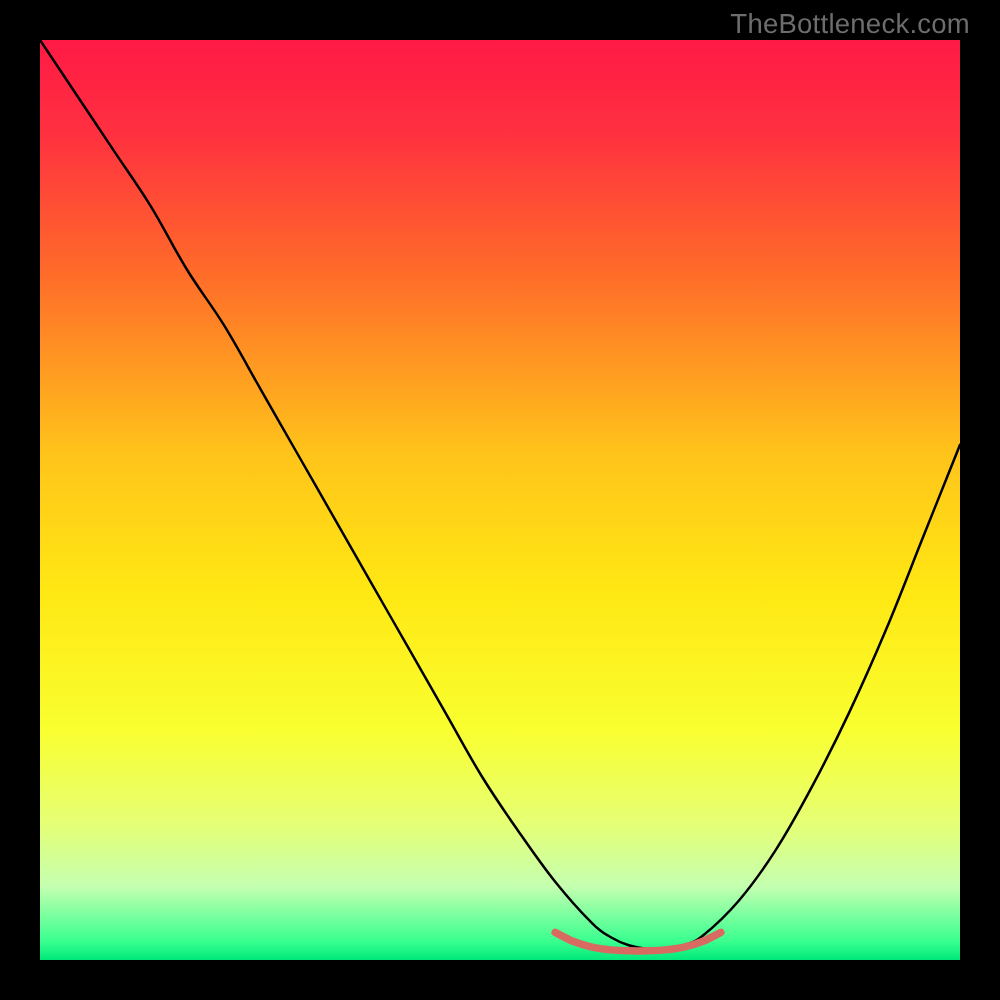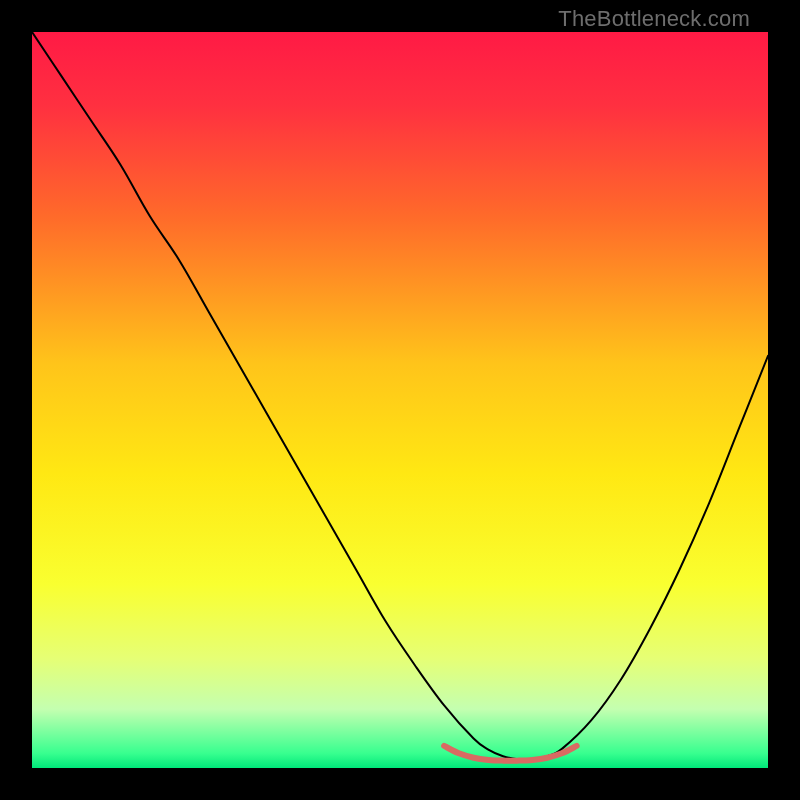--- a/index.html
+++ b/index.html
@@ -20,21 +20,21 @@
     background: #000;
   }
   .plot-area {
     position: absolute;
     left: 0; top: 0; width: 736px; height: 736px;
     overflow: hidden;
   }
   .watermark {
     position: absolute;
     top: 6px;
-    right: 50px;
+    right: 24px;
     color: #6d6d6d;
     font-size: 22px;
     font-weight: 500;
     letter-spacing: 0.2px;
   }
 </style>
 </head>
 <body>
 
 <div class="watermark">TheBottleneck.com</div>

